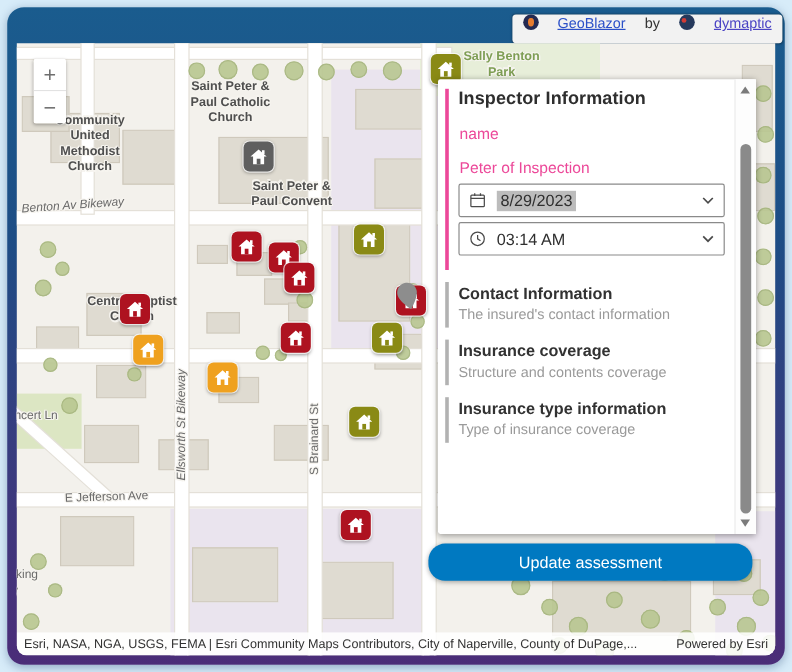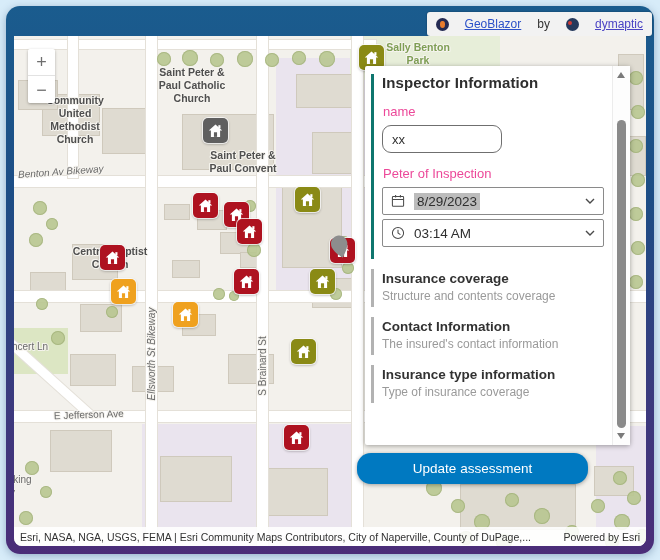--- a/index.html
+++ b/index.html
@@ -1,20 +1,20 @@
 <!DOCTYPE html>
 <html><head>
 <meta charset="utf-8">
 <style>
   html,body{margin:0;padding:0;}
   body{width:660px;height:560px;background:#d7ecf9;font-family:"Liberation Sans",sans-serif;position:relative;overflow:hidden;}
   .frame{position:absolute;inset:6px;border-radius:14px;background:linear-gradient(180deg,#1a5c8e 0%,#1d4d85 35%,#3b3a7e 72%,#4b2d78 100%);box-shadow:0 2px 8px rgba(30,60,110,.35);}
   
   .topbar{position:absolute;left:0;right:0;top:0;height:30px;}
-  .brand-badge{position:absolute;right:2px;top:6px;height:24px;background:#f2f2f2;border-radius:3px;display:flex;align-items:center;gap:16px;padding:0 9px;font-size:12px;box-shadow:0 0 2px rgba(0,0,0,.4);}
+  .brand-badge{position:absolute;right:2px;top:6px;height:24px;background:#f2f2f2;border-radius:3px;display:flex;gap:16px;padding:0 9px;font-size:12px;box-shadow:0 0 2px rgba(0,0,0,.4);}
   .brand-icn{width:13px;height:13px;border-radius:50%;display:inline-block;position:relative;flex:0 0 auto;}
   .brand-icn.gb{background:#242a52;}
   .brand-icn.gb::after{content:"";position:absolute;left:4px;top:3px;width:5px;height:7px;background:#e87c2e;border-radius:45% 45% 50% 50%;}
   .brand-icn.dy{background:#25395c;}
   .brand-icn.dy::after{content:"";position:absolute;left:2px;top:3px;width:4px;height:4px;background:#d23b35;border-radius:50%;}
   .brand-link{color:#2b50c8;text-decoration:underline;cursor:pointer;}
   .brand-link.dym{color:#4a43c4;}
   .brand-by{color:#333;}
   
   .map{position:absolute;left:8px;top:30px;right:8px;bottom:8px;background:#f3f1ec;overflow:hidden;border-radius:0 0 8px 8px;}
@@ -31,39 +31,39 @@
   .marker svg{display:block;}
   .marker .pin{position:absolute;left:-2px;top:-4px;transform:rotate(-14deg);}
   
   .zoomctl{position:absolute;left:14px;top:13px;width:27px;box-shadow:0 1px 3px rgba(0,0,0,.3);border-radius:2px;overflow:hidden;}
   .zoomctl button{display:block;width:27px;height:27px;background:#fff;border:none;border-bottom:1px solid #e2e2e2;font:400 18px "Liberation Sans",sans-serif;color:#6e6e6e;cursor:pointer;padding:0;line-height:26px;}
   .zoomctl button:last-child{border-bottom:none;}
   
   .panel{position:absolute;left:351px;top:30px;width:265px;height:379px;background:#fff;border-radius:2px;box-shadow:0 1px 5px rgba(0,0,0,.35);}
   .panel-scroll{position:absolute;left:0;top:0;right:17px;bottom:0;overflow:hidden;padding-top:8px;}
   .group{margin:0 10px 10px 6px;padding:0 4px 2px 8px;}
-  .group.blue{border-left:3px solid #0f766e;}
+  .group.blue{border-left:3px solid #ec4899;}
   .group.gray{border-left:3px solid #b2b2b2;padding-top:2px;padding-bottom:4px;}
   .group h3{margin:0 0 2px 0;font-size:15px;color:#2e2e2e;letter-spacing:.1px;}
   .group .ghead{margin:0;font-size:13.5px;font-weight:bold;color:#323232;}
   .group .gsub{margin:3px 0 0 0;font-size:12px;color:#9a9a9a;}
   .field-label{display:block;margin:13px 0 6px 1px;font-size:13px;color:#ec4899;}
   .text-input{width:100px;height:26px;border:1px solid #6f6f6f;border-radius:9px;padding:0 9px;font-size:13px;color:#333;display:flex;align-items:center;background:#fff;cursor:text;}
   .select-box{width:206px;height:26px;border:1px solid #8a8a8a;border-radius:2px;background:#fff;display:flex;align-items:center;padding:0 7px;gap:8px;font-size:13.5px;color:#2f2f2f;cursor:pointer;}
   .select-box + .select-box{margin-top:4px;}
   .select-box .chev{margin-left:auto;}
   .hl{background:#bcbcbc;padding:1px 3px;text-align:right;}
   
   .sbar{position:absolute;right:0;top:0;width:17px;height:100%;background:#fdfdfd;border-left:1px solid #ececec;cursor:pointer;}
   .sbar .arr{position:absolute;left:4px;width:0;height:0;border-left:4.5px solid transparent;border-right:4.5px solid transparent;}
   .sbar .arr.up{top:6px;border-bottom:6px solid #7a7a7a;}
   .sbar .arr.down{bottom:6px;border-top:6px solid #7a7a7a;}
   .sbar .thumb{position:absolute;left:4px;top:54px;width:9px;height:308px;background:#8a8a8a;border-radius:5px;}
   
-  .update-btn{position:absolute;left:343px;top:417px;width:231px;height:31px;background:#0079c1;color:#fff;border:none;border-radius:14px;font:400 13.5px "Liberation Sans",sans-serif;cursor:pointer;box-shadow:0 1px 4px rgba(0,0,0,.35);}
+  .update-btn{position:absolute;left:343px;top:417px;width:270px;height:31px;background:#0079c1;color:#fff;border:none;border-radius:14px;font:400 13.5px "Liberation Sans",sans-serif;cursor:pointer;box-shadow:0 1px 4px rgba(0,0,0,.35);}
   
   .attribution{position:absolute;left:0;right:0;bottom:0;height:19px;background:rgba(255,255,255,.88);display:flex;align-items:center;font-size:10.5px;color:#323232;padding:0 6px;white-space:nowrap;}
   .attribution .src{overflow:hidden;text-overflow:ellipsis;flex:1;}
   .attribution .pow{margin-left:12px;}
 </style>
 </head>
 <body>
 
 <div class="frame">
   <div class="topbar">
@@ -297,23 +297,20 @@
     <div class="zoomctl">
       <button>+</button>
       <button>−</button>
     </div>
 
     <div class="panel">
       <div class="panel-scroll">
         <div class="group blue">
           <h3>Inspector Information</h3>
           <label class="field-label">name</label>
-          <div class="text-input">
-            <span>xx</span>
-          </div>
           <label class="field-label">Peter of Inspection</label>
           <div class="select-box">
             <svg width="16" height="16" viewBox="0 0 20 20">
               <rect x="3" y="4.5" width="14" height="12" rx="1" fill="none" stroke="#4a4a4a" stroke-width="1.3"></rect>
               <line x1="3" y1="8" x2="17" y2="8" stroke="#4a4a4a" stroke-width="1.3"></line>
               <line x1="7" y1="2.5" x2="7" y2="5.5" stroke="#4a4a4a" stroke-width="1.3"></line>
               <line x1="13" y1="2.5" x2="13" y2="5.5" stroke="#4a4a4a" stroke-width="1.3"></line>
             </svg>
             <span class="hl">8/29/2023</span>
             <svg class="chev" width="12" height="8" viewBox="0 0 12 8">
@@ -327,26 +324,26 @@
             </svg>
             <span>03:14 AM</span>
             <svg class="chev" width="12" height="8" viewBox="0 0 12 8">
               <path d="M2 2 L6 6 L10 2" stroke="#4a4a4a" stroke-width="1.4" fill="none"></path>
             </svg>
           </div>
           <div style="height:10px"></div>
         </div>
 
         <div class="group gray">
+          <p class="ghead">Contact Information</p>
+          <p class="gsub">The insured's contact information</p>
+        </div>
+        <div class="group gray">
           <p class="ghead">Insurance coverage</p>
           <p class="gsub">Structure and contents coverage</p>
-        </div>
-        <div class="group gray">
-          <p class="ghead">Contact Information</p>
-          <p class="gsub">The insured's contact information</p>
         </div>
         <div class="group gray">
           <p class="ghead">Insurance type information</p>
           <p class="gsub">Type of insurance coverage</p>
         </div>
       </div>
       <div class="sbar">
         <span class="arr up"></span>
         <span class="thumb"></span>
         <span class="arr down"></span>

